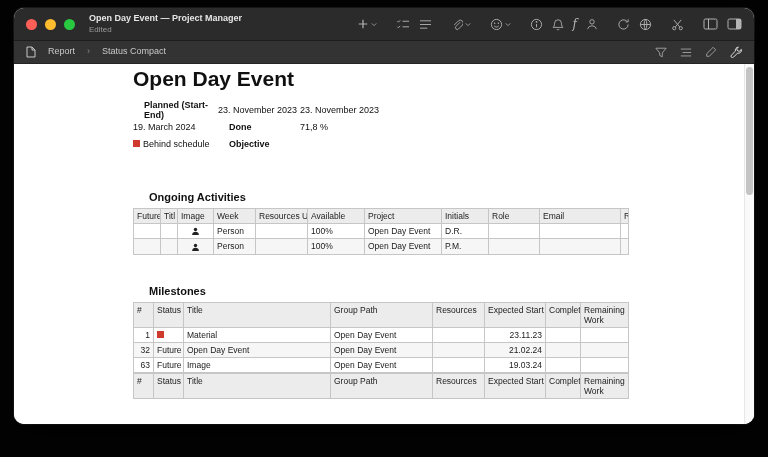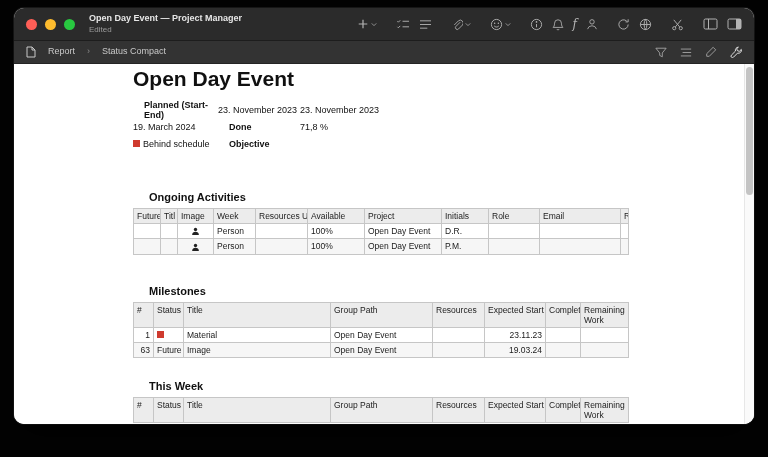--- a/index.html
+++ b/index.html
@@ -328,33 +328,42 @@
             <td class="num">1</td>
             <td><span class="red-sq"></span></td>
             <td>Material</td>
             <td>Open Day Event</td>
             <td></td>
             <td class="num">23.11.23</td>
             <td></td>
             <td></td>
           </tr>
           <tr>
+            <td class="num">32</td>
+            <td>Future</td>
+            <td>Open Day Event</td>
+            <td>Open Day Event</td>
+            <td></td>
+            <td class="num">21.02.24</td>
+            <td></td>
+            <td></td>
+          </tr>
+          <tr>
             <td class="num">63</td>
             <td>Future</td>
             <td>Image</td>
             <td>Open Day Event</td>
             <td></td>
             <td class="num">19.03.24</td>
             <td></td>
             <td></td>
           </tr>
         </tbody>
       </table>
 
-      <h2 class="sec-heading">This Week</h2>
       <table>
         <colgroup>
           <col style="width:20px">
             <col style="width:30px">
             <col style="width:147px">
             <col style="width:102px">
           <col style="width:52px">
             <col style="width:61px">
             <col style="width:35px">
             <col style="width:48px">

